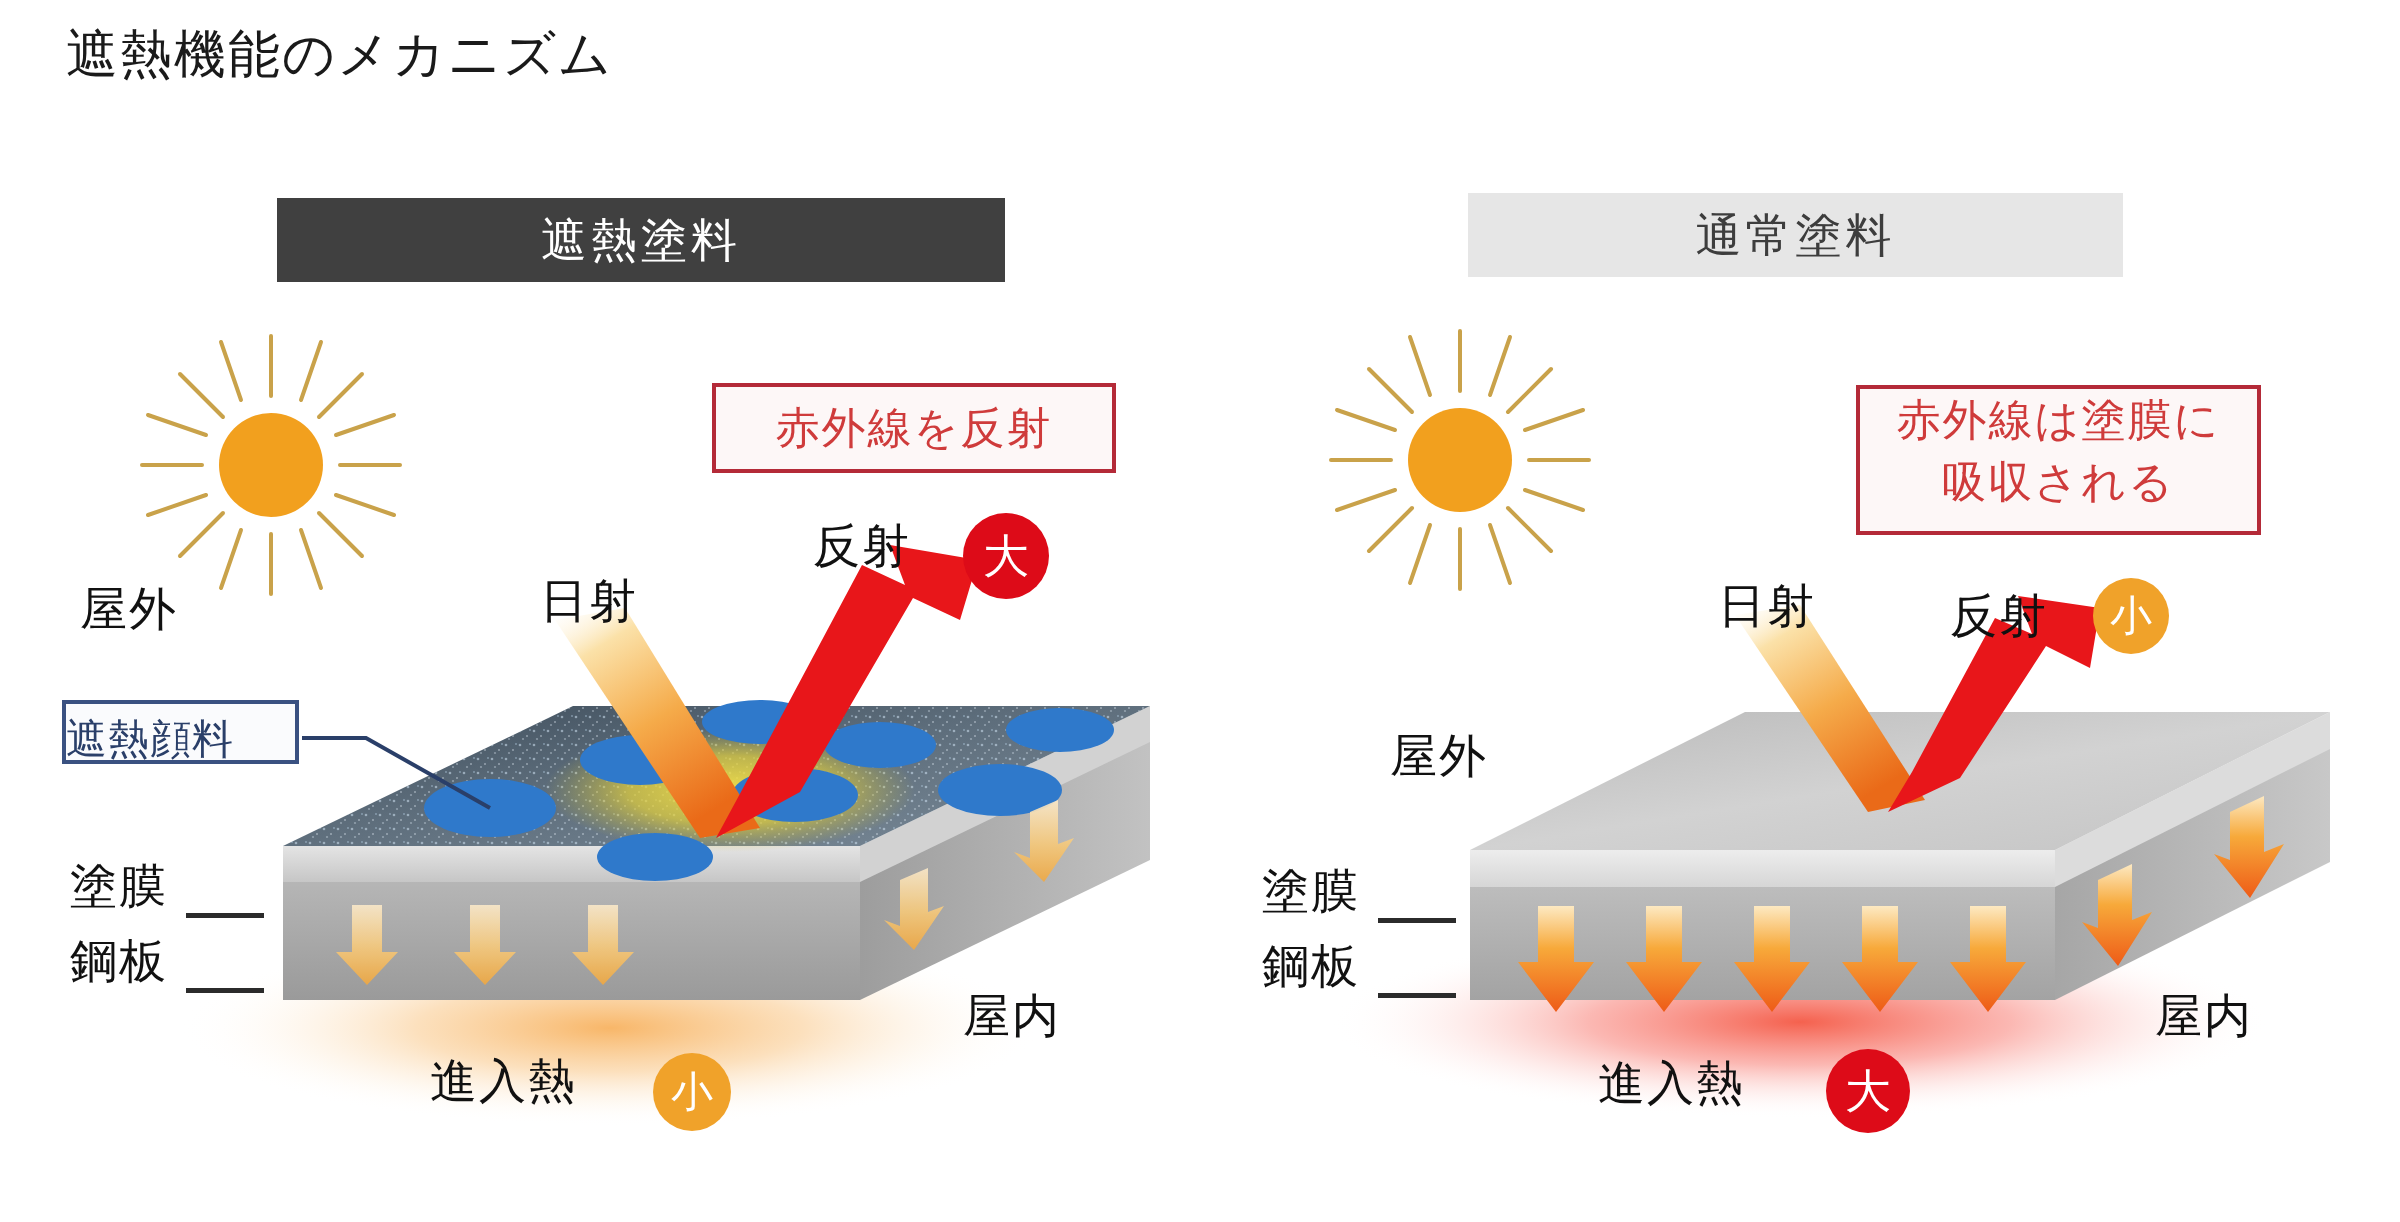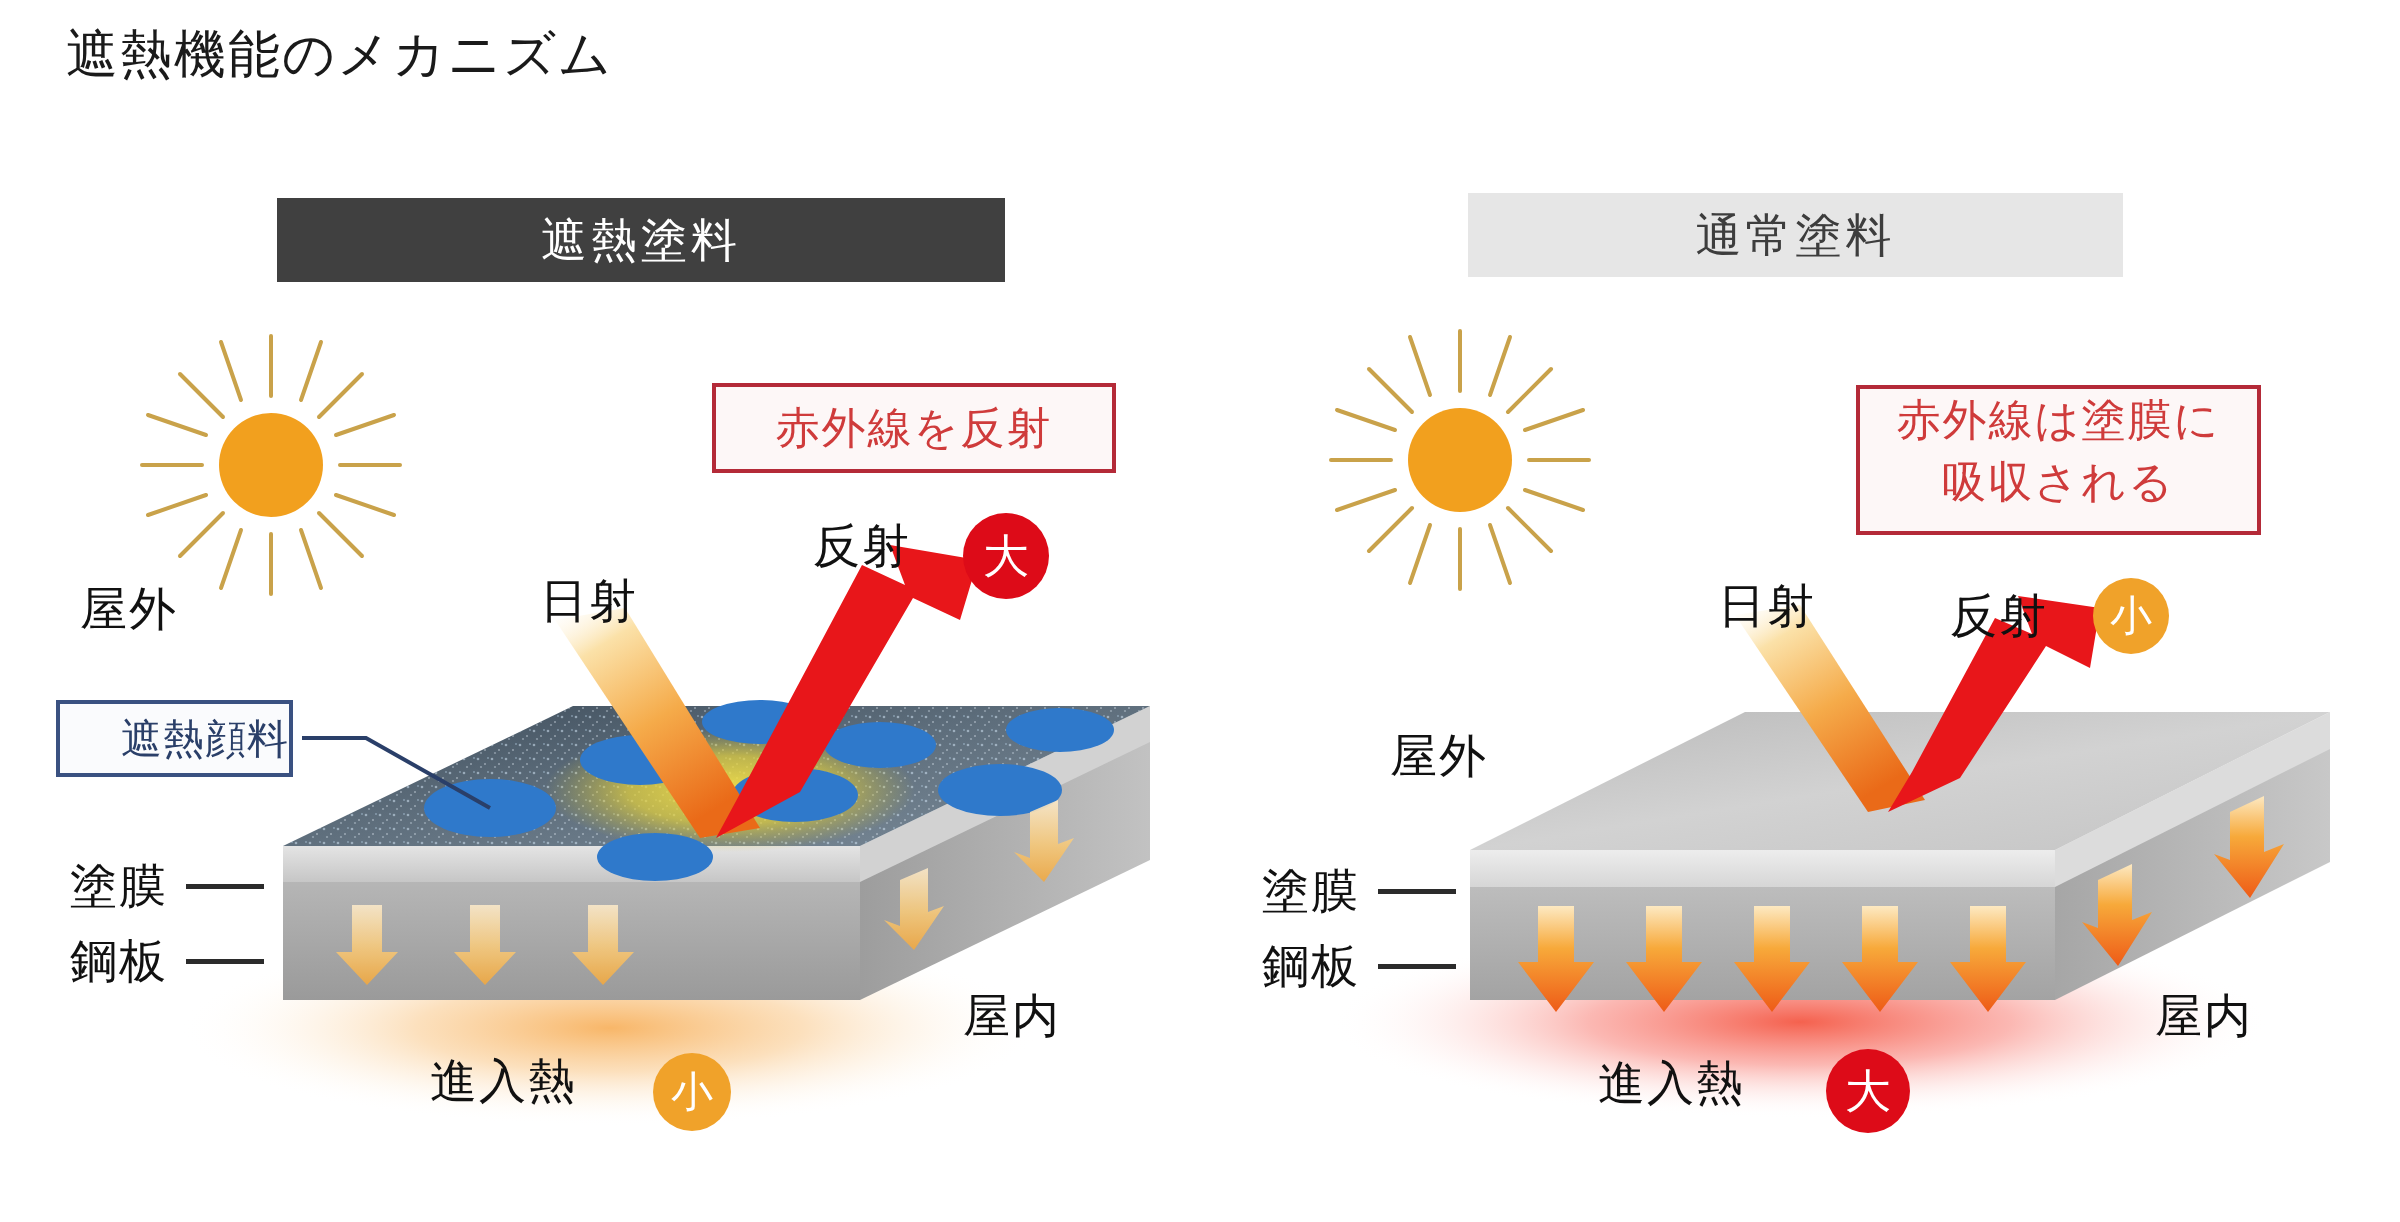--- a/index.html
+++ b/index.html
@@ -97,50 +97,50 @@
     font-size: 47px;
     color: #111111;
     letter-spacing: 2px;
     white-space: nowrap;
   }
 
   
   .leader-label {
     position: absolute;
     display: flex;
-    align-items: center;
+    align-items: flex-end;
     white-space: nowrap;
     font-family: Liberation Mono, monospace;
   }
   .leader-label .ll-text {
     font-size: 47px;
     color: #111111;
     letter-spacing: 2px;
   }
   .leader-label .ll-line {
     display: inline-block;
     width: 78px;
     height: 5px;
     background: #2b2b2b;
     margin-left: 18px;
   }
 
   
   #pigment-box {
     position: absolute;
-    left: 56px;
+    left: 62px;
     top: 700px;
     width: 237px;
-    height: 77px;
+    height: 64px;
     border: 4px solid #3a5181;
     background: #fafbfd;
     color: #2a3f69;
     font-size: 41px;
     line-height: 70px;
-    text-align: right;
+    text-align: left;
     letter-spacing: 1px;
     box-sizing: border-box;
     white-space: nowrap;
   }
 
   
   .badge {
     position: absolute;
     border-radius: 50%;
     color: #ffffff;

